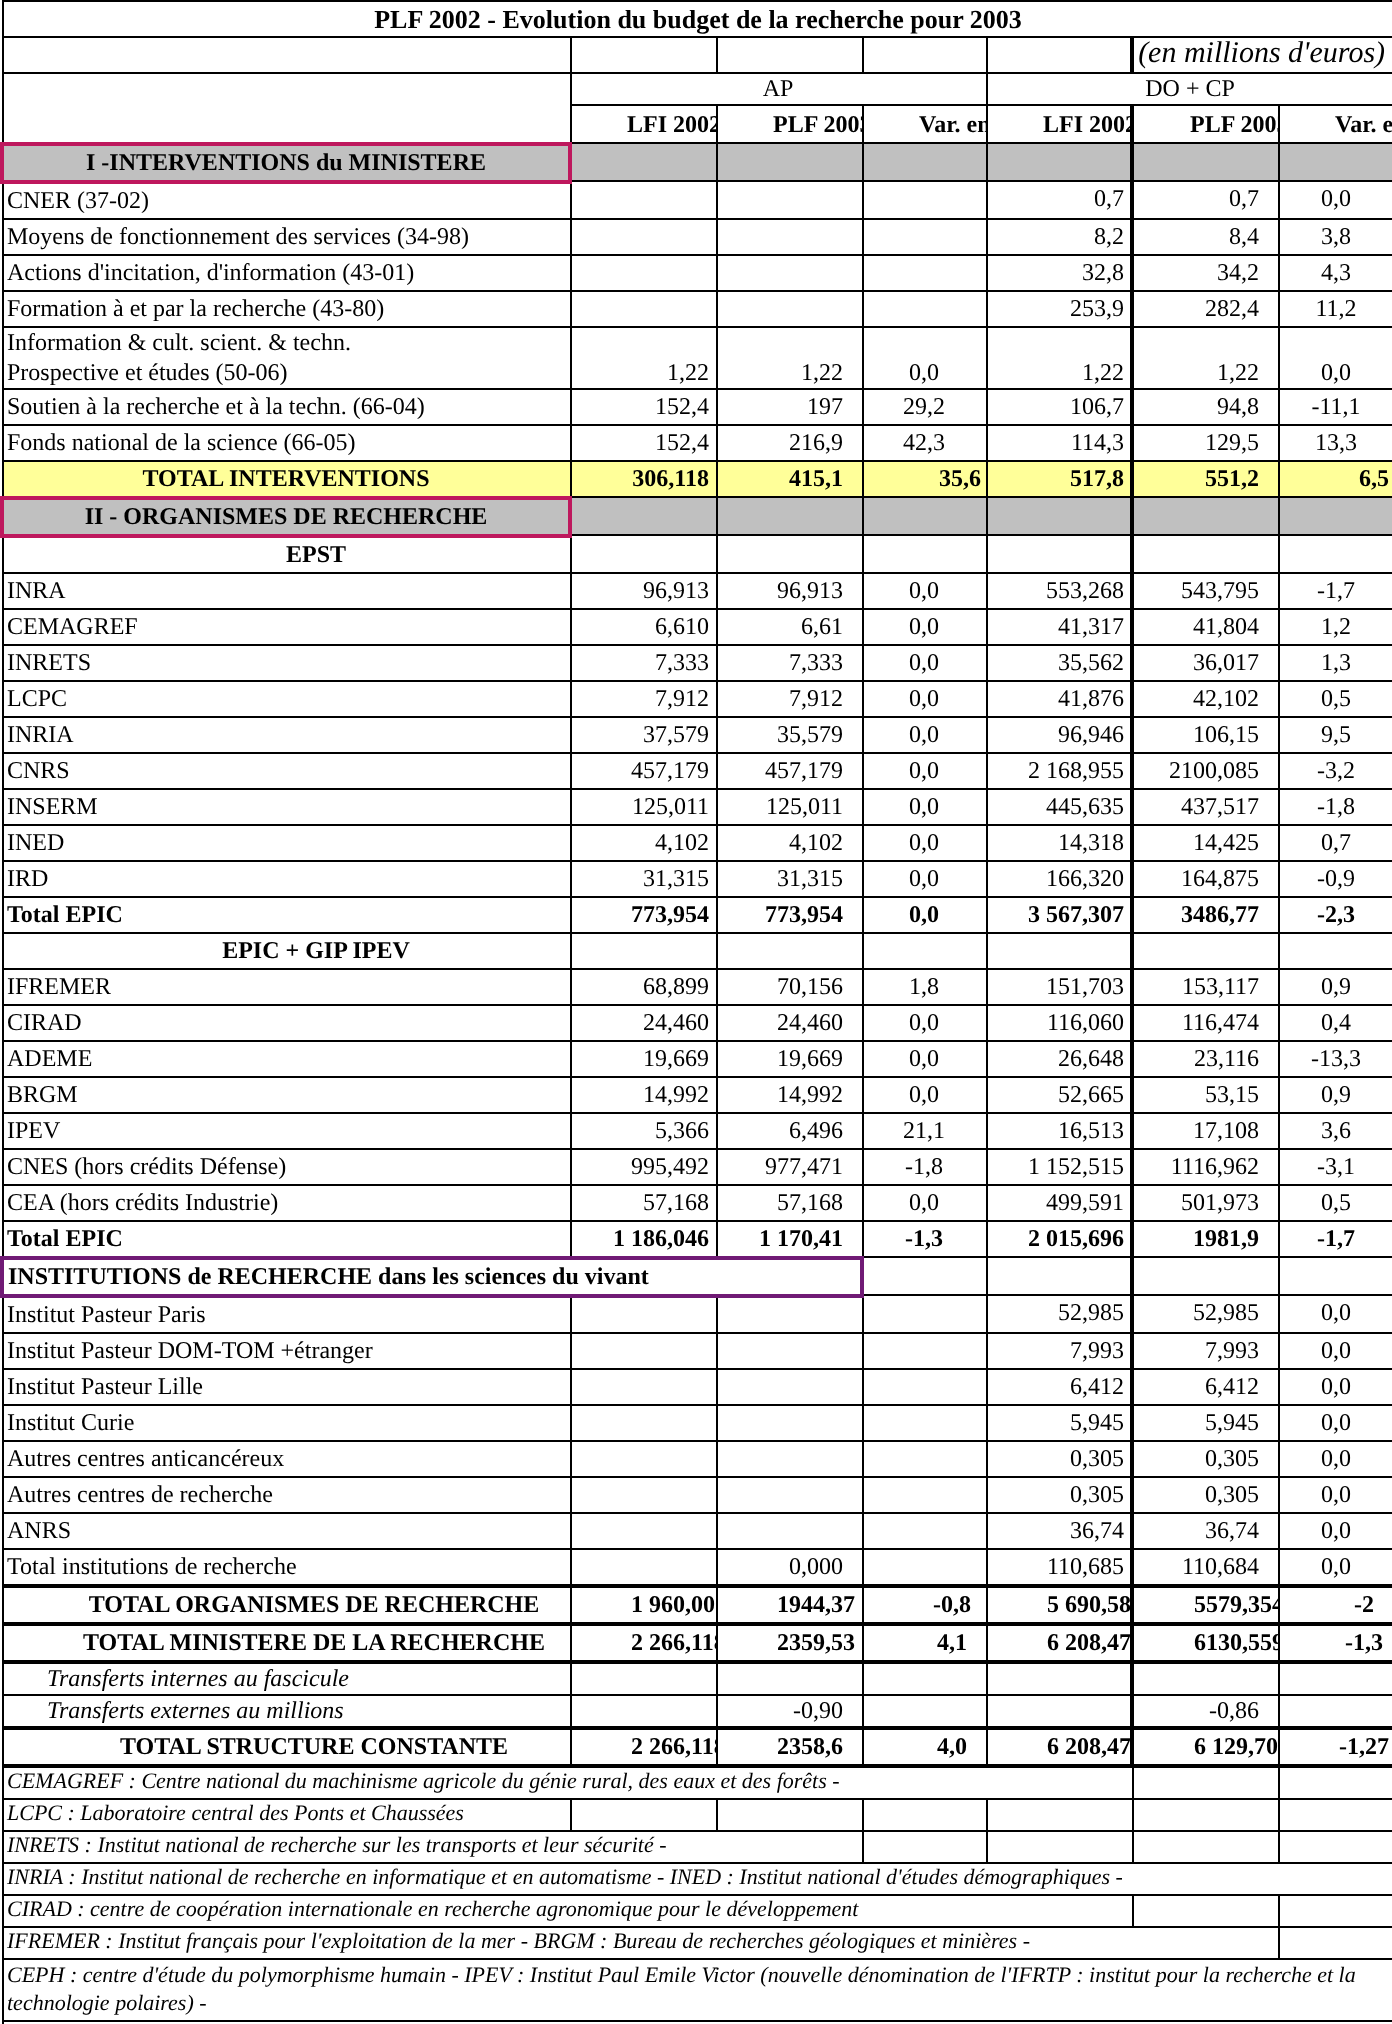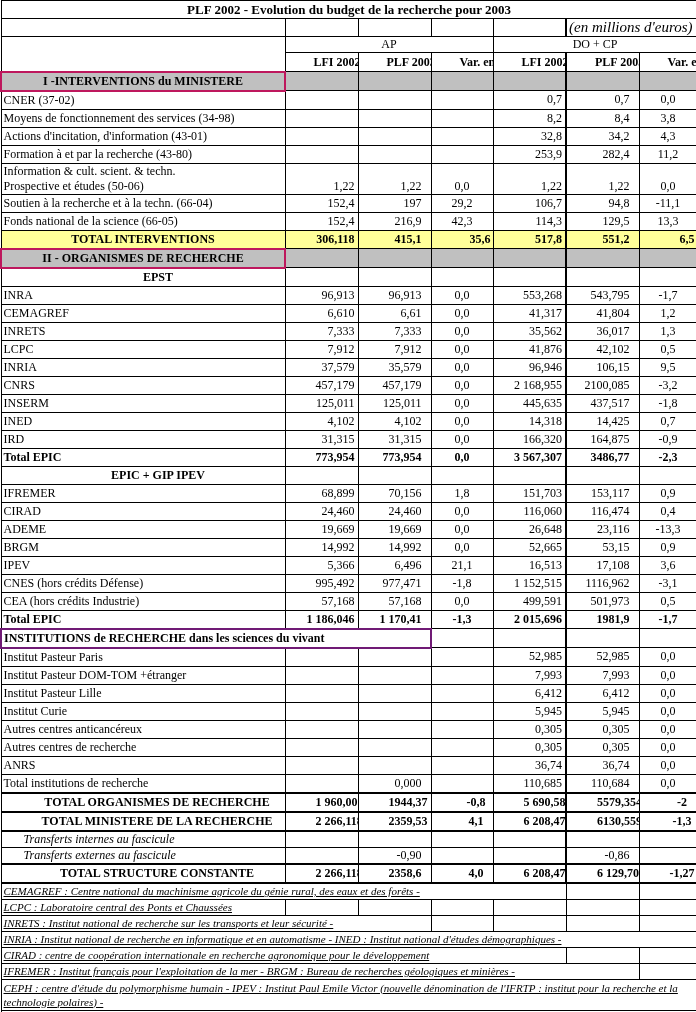--- a/index.html
+++ b/index.html
@@ -28,21 +28,21 @@
   .r-total-yellow td{background:#ffff99;font-weight:bold;text-align:right;}
   .r-total-yellow .label-cell{text-align:center;}
   .r-subtotal td{font-weight:bold;}
   .r-grand-total td{font-weight:bold;border-top:2px solid #000;border-bottom:2px solid #000;padding-left:30px;}
   .r-grand-total .label-cell{text-align:center;}
   .r-transfer td{height:15px;}
   .r-transfer .label-cell{font-style:italic;padding-left:22px;}
   .r-item2 td{height:30px;vertical-align:bottom;}
   .r-item2 .label-cell div{line-height:15px;}
   
-  .fn td{font-style:italic;font-size:11px;height:15px;text-decoration:underline;}
+  .fn td{font-style:italic;font-size:11px;height:15px;}
   .fn.fn-multi td{height:30px;white-space:normal;line-height:14px;}
 </style>
 </head>
 <body>
 
 <table>
   <colgroup>
     <col class="w-label">
       <col class="w-c1">
       <col class="w-c2">
@@ -451,21 +451,21 @@
       <tr class="r-transfer">
         <td class="label-cell">Transferts internes au fascicule</td>
         <td class="v1"></td>
         <td class="v2"></td>
         <td class="v3"></td>
         <td class="v4 thick-r"></td>
         <td class="v5"></td>
         <td class="v6"></td>
       </tr>
       <tr class="r-transfer">
-        <td class="label-cell">Transferts externes au fascicule</td>
+        <td class="label-cell">Transferts externes au millions</td>
         <td class="v1"></td>
         <td class="v2">-0,90</td>
         <td class="v3"></td>
         <td class="v4 thick-r"></td>
         <td class="v5">-0,86</td>
         <td class="v6"></td>
       </tr>
       <tr class="r-grand-total">
         <td class="label-cell">TOTAL STRUCTURE CONSTANTE</td>
         <td class="v1">2 266,118</td>

